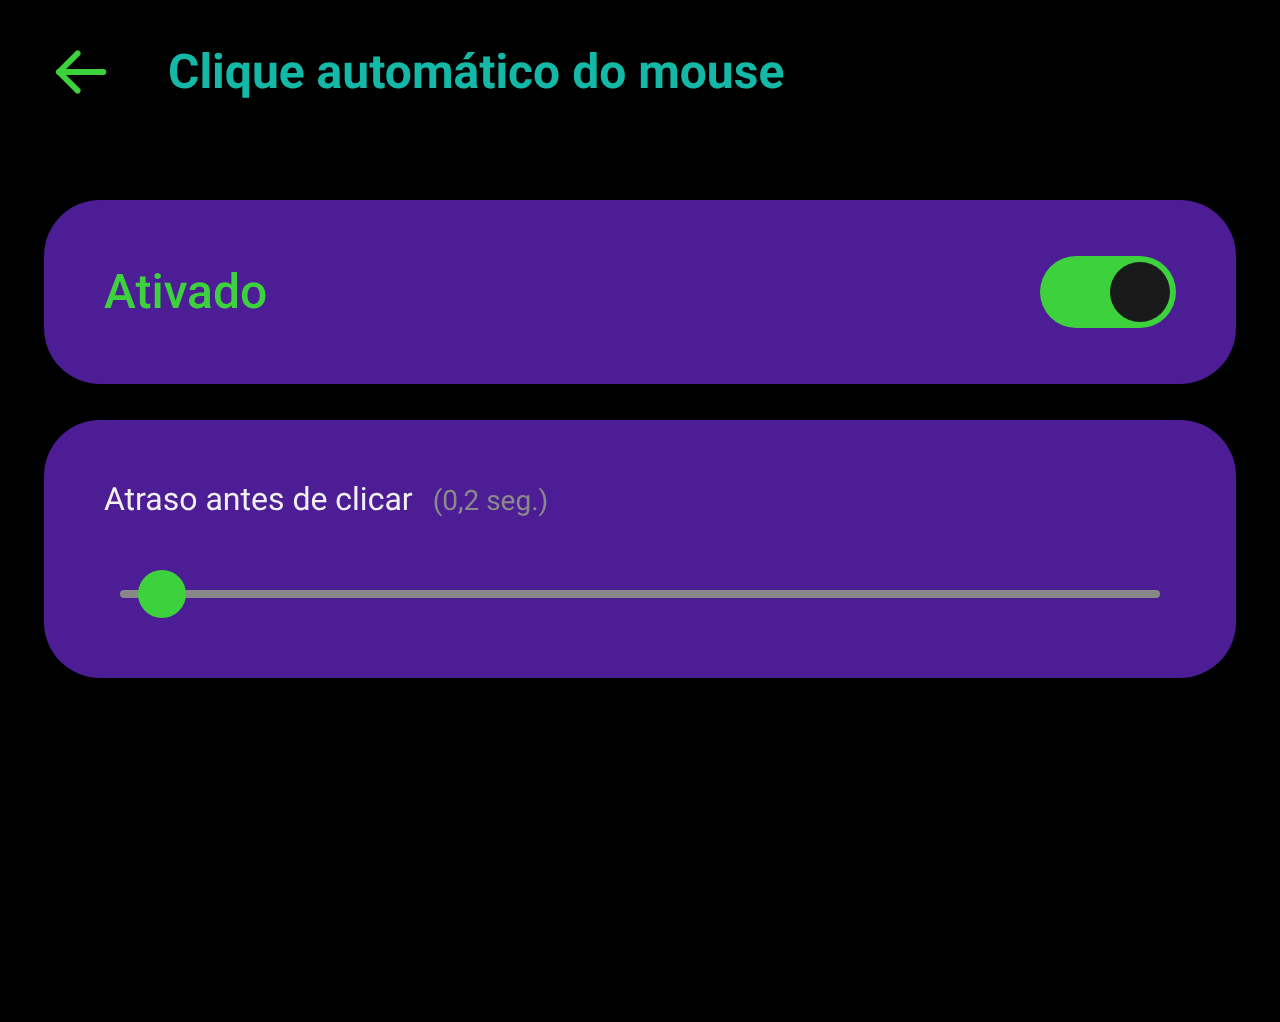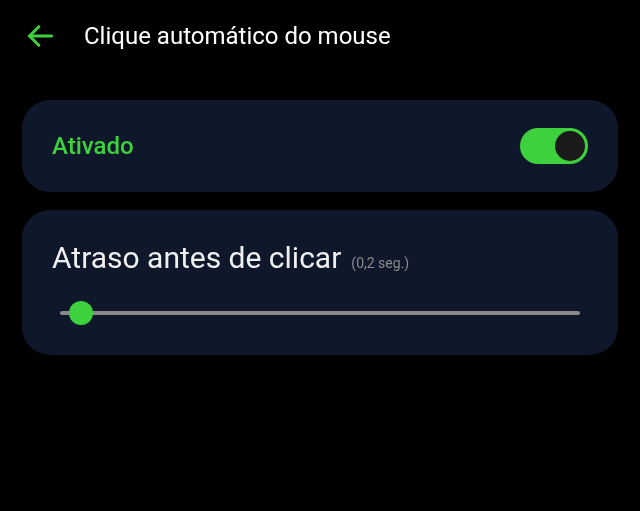--- a/index.html
+++ b/index.html
@@ -31,27 +31,27 @@
       justify-content: center;
       cursor: pointer;
     }
     
     .back-icon svg {
       width: 28px;
       height: 28px;
     }
     
     .title {
-      color: #ffffff;
+      color: #14b8a6;
       font-size: 24px;
-      font-weight: 400;
+      font-weight: 700;
     }
     
     .card {
-      background-color: #0f172a;
+      background-color: #4c1d95;
       border-radius: 28px;
       margin: 18px 22px;
       padding: 28px 30px;
     }
     
     .card-top {
       margin-top: 28px;
     }
     
     .toggle-row {
@@ -91,21 +91,21 @@
     
     .slider-label-row {
       display: flex;
       align-items: baseline;
       gap: 10px;
       margin-bottom: 36px;
     }
     
     .slider-label {
       color: #f0f0f0;
-      font-size: 30px;
+      font-size: 16px;
       font-weight: 400;
     }
     
     .slider-value {
       color: #8a8a8a;
       font-size: 14px;
       font-weight: 400;
     }
     
     .slider-track {

